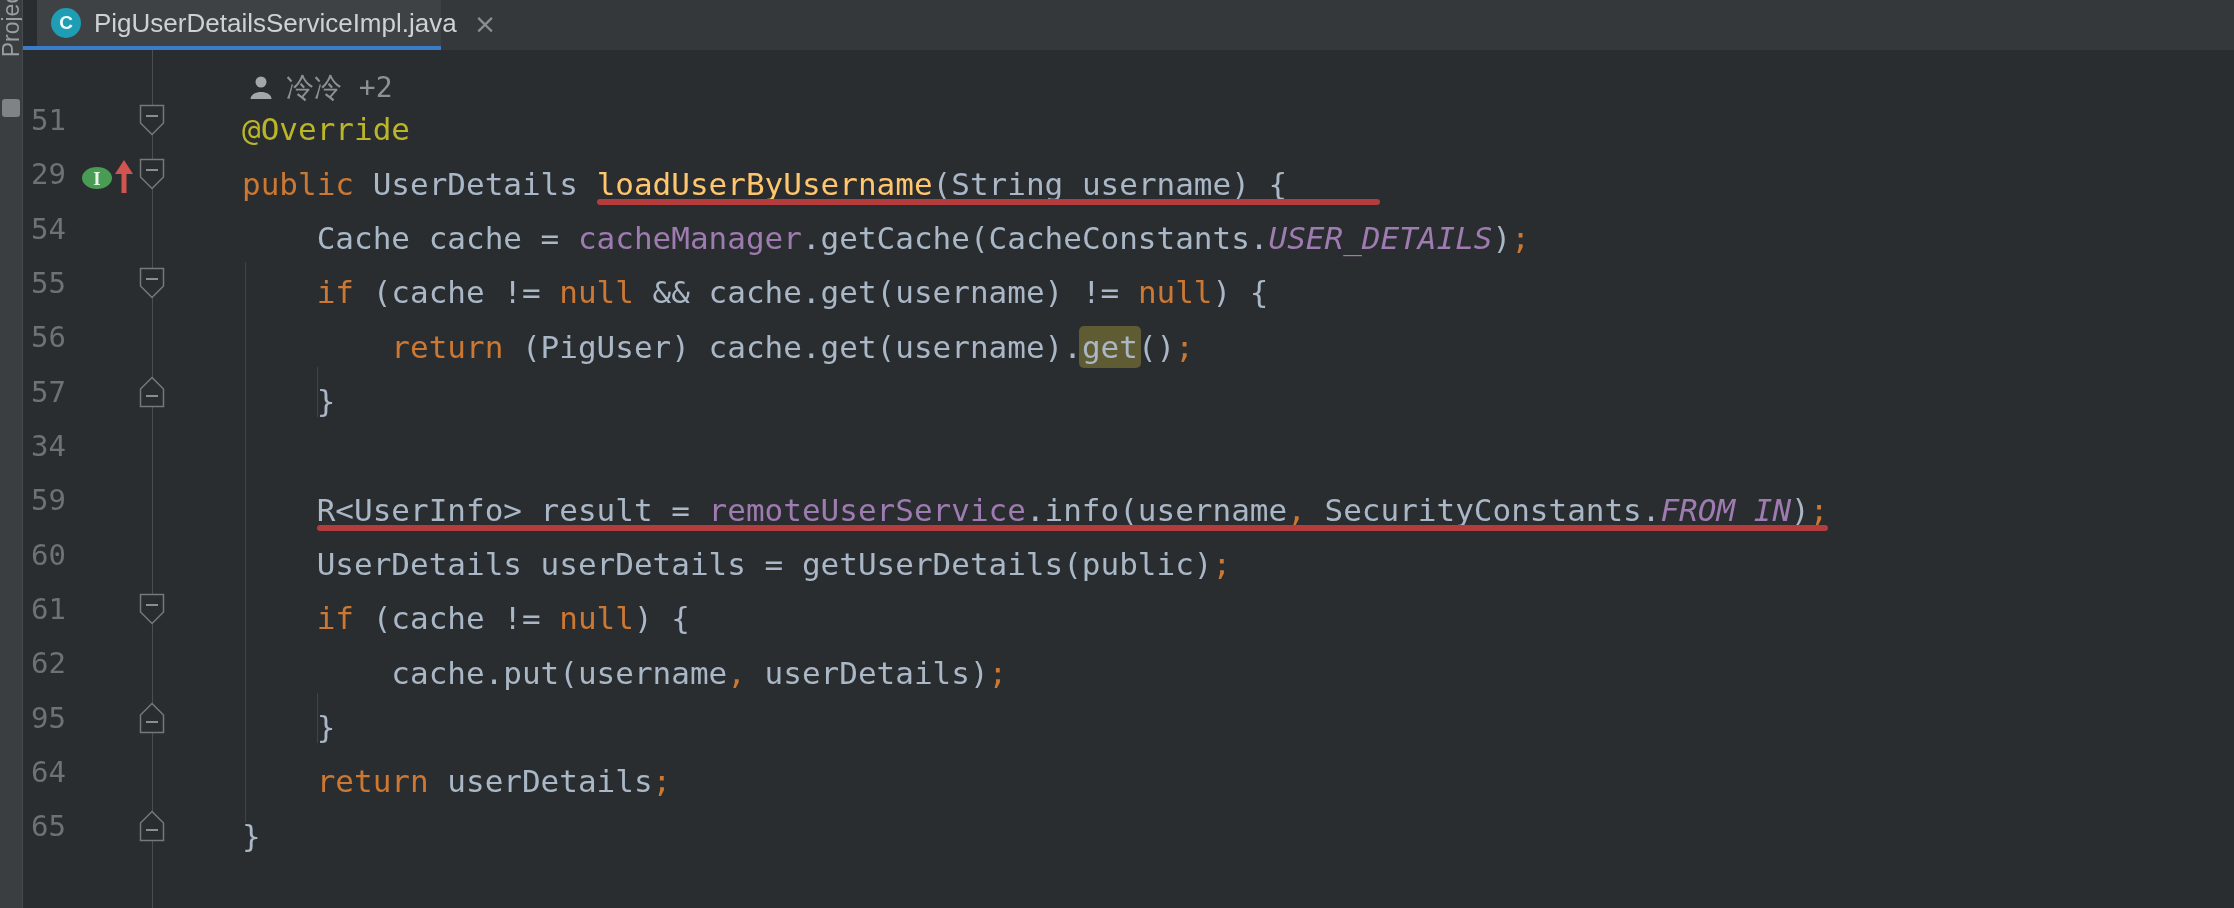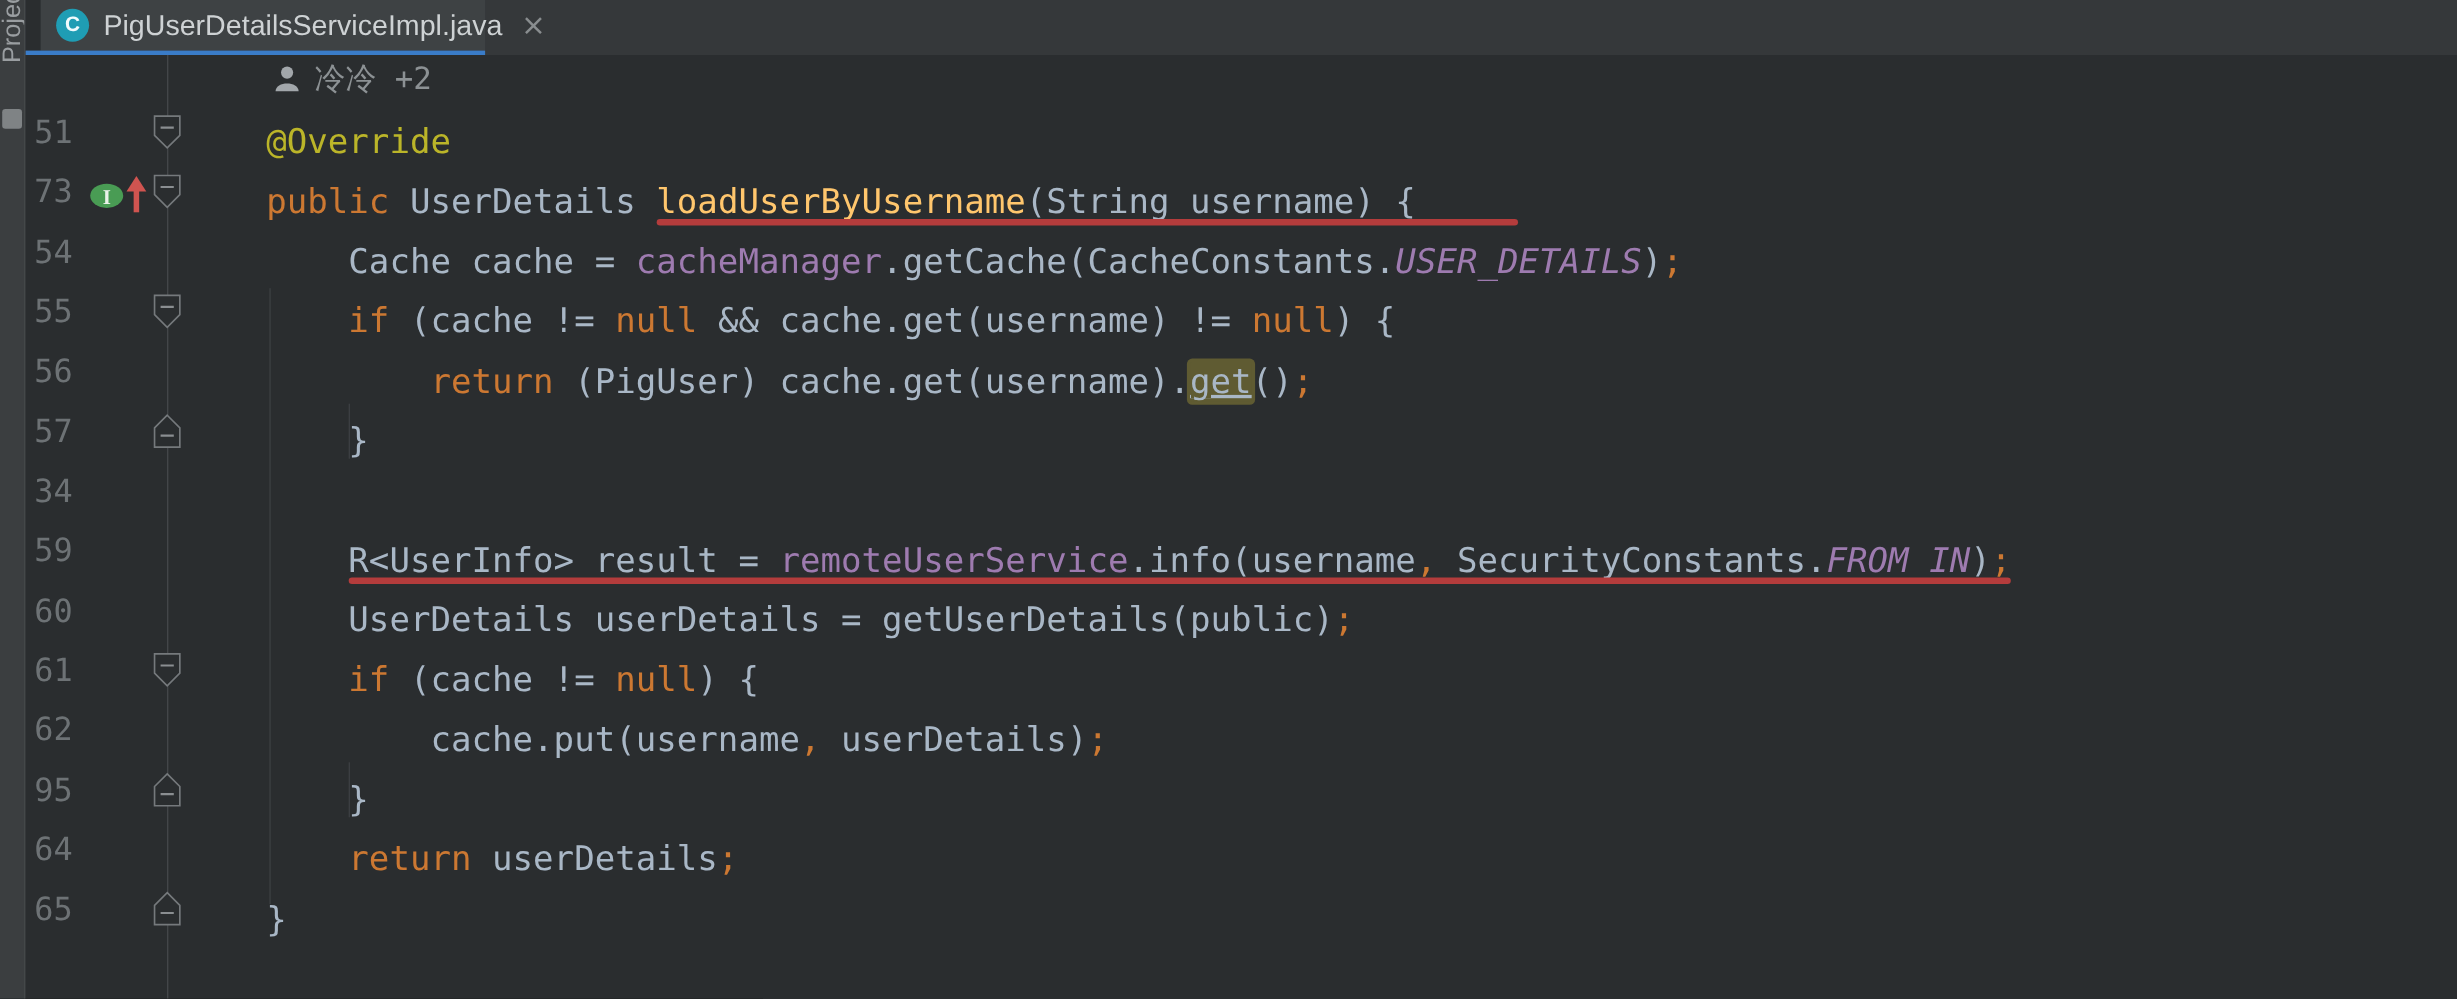--- a/index.html
+++ b/index.html
@@ -27,39 +27,39 @@
   .tab-title{color:#ced2d4;font-size:26px;font-family:"Liberation Sans",sans-serif;white-space:nowrap;}
   .tab-close{color:#898d8f;font-size:27px;margin-left:4px;font-family:"DejaVu Sans",sans-serif;}
 
   
   .fold-chain{position:absolute;left:152px;top:50px;bottom:0;width:1px;background:#4a4e50;}
   .guide{position:absolute;width:1px;background:#404447;}
   .guide.g1{left:245px;top:262px;height:560px;}
   .guide.g2{left:317px;top:367px;height:50px;}
   .guide.g3{left:317px;top:693px;height:50px;}
 
-  .annotation-row{position:absolute;left:0;top:52px;height:40px;display:flex;align-items:center;
+  .annotation-row{position:absolute;left:0;top:68px;height:40px;display:flex;align-items:center;
                   gap:12px;padding-left:248px;color:#8c9194;font-size:28px;}
 
   #rows{position:absolute;left:0;top:93px;right:0;}
   .row{position:relative;height:54.33px;}
   .lnum{position:absolute;left:0;width:66px;text-align:right;line-height:54.33px;
         color:#6d7275;font-size:29px;}
   .fold-marker{position:absolute;left:139px;top:11px;cursor:pointer;}
   .impl-icon{position:absolute;left:80px;top:8px;cursor:pointer;}
   .code{position:absolute;left:242px;top:0;height:100%;display:flex;align-items:flex-end;
         font-size:31px;white-space:pre;color:#a9b7c6;}
   .c-kw{color:#cc7832;}
   .c-ann{color:#bbb529;}
   .c-decl{color:#ffc66d;}
   .c-field{color:#9e7bb0;}
   .c-const{color:#9e7bb0;font-style:italic;}
   .c-punct{color:#cc7832;}
   .c-txt{color:#a9b7c6;}
-  .c-hl{background:#5f5b32;box-shadow:0 0 0 3px #5f5b32;border-radius:2px;text-decoration:underline;}
+  .c-hl{background:#5f5b32;box-shadow:0 0 0 3px #5f5b32;border-radius:2px;}
   .err-underline{position:absolute;bottom:-3px;height:6px;background:#b43c3c;border-radius:3px;}
 </style>
 </head>
 <body>
 
 <div class="app">
 
   <div class="tabbar">
     <div class="tab-gap"></div>
     <div class="tab">
@@ -86,21 +86,21 @@
   <div id="rows">
       <div class="row">
         <span class="lnum">51</span>
         <span class="fold-marker"><svg width="26" height="32" viewBox="0 0 26 32">
             <path d="M1.5 1.5 H24.5 V19 L13 30.5 L1.5 19 Z" fill="#2a2d2f" stroke="#75797c" stroke-width="1.5"></path>
             <line x1="7" y1="12" x2="19" y2="12" stroke="#8a8e91" stroke-width="2"></line>
           </svg></span>
         <div class="code"><span class="c-ann">@Override</span></div>
       </div>
       <div class="row">
-        <span class="lnum">73</span>
+        <span class="lnum">29</span>
         <span class="impl-icon"><svg width="62" height="40" viewBox="0 0 62 40">
             <ellipse cx="17" cy="23" rx="15" ry="11" fill="#499c54"></ellipse>
             <text x="17" y="30" text-anchor="middle" font-family="Liberation Serif,serif" font-size="19" font-weight="bold" fill="#eaf2ea">I</text>
             <rect x="41.5" y="16" width="5" height="22" fill="#d05450"></rect>
             <polygon points="44,5 35,19 53,19" fill="#d05450"></polygon>
           </svg></span>
         <span class="fold-marker"><svg width="26" height="32" viewBox="0 0 26 32">
             <path d="M1.5 1.5 H24.5 V19 L13 30.5 L1.5 19 Z" fill="#2a2d2f" stroke="#75797c" stroke-width="1.5"></path>
             <line x1="7" y1="12" x2="19" y2="12" stroke="#8a8e91" stroke-width="2"></line>
           </svg></span>

